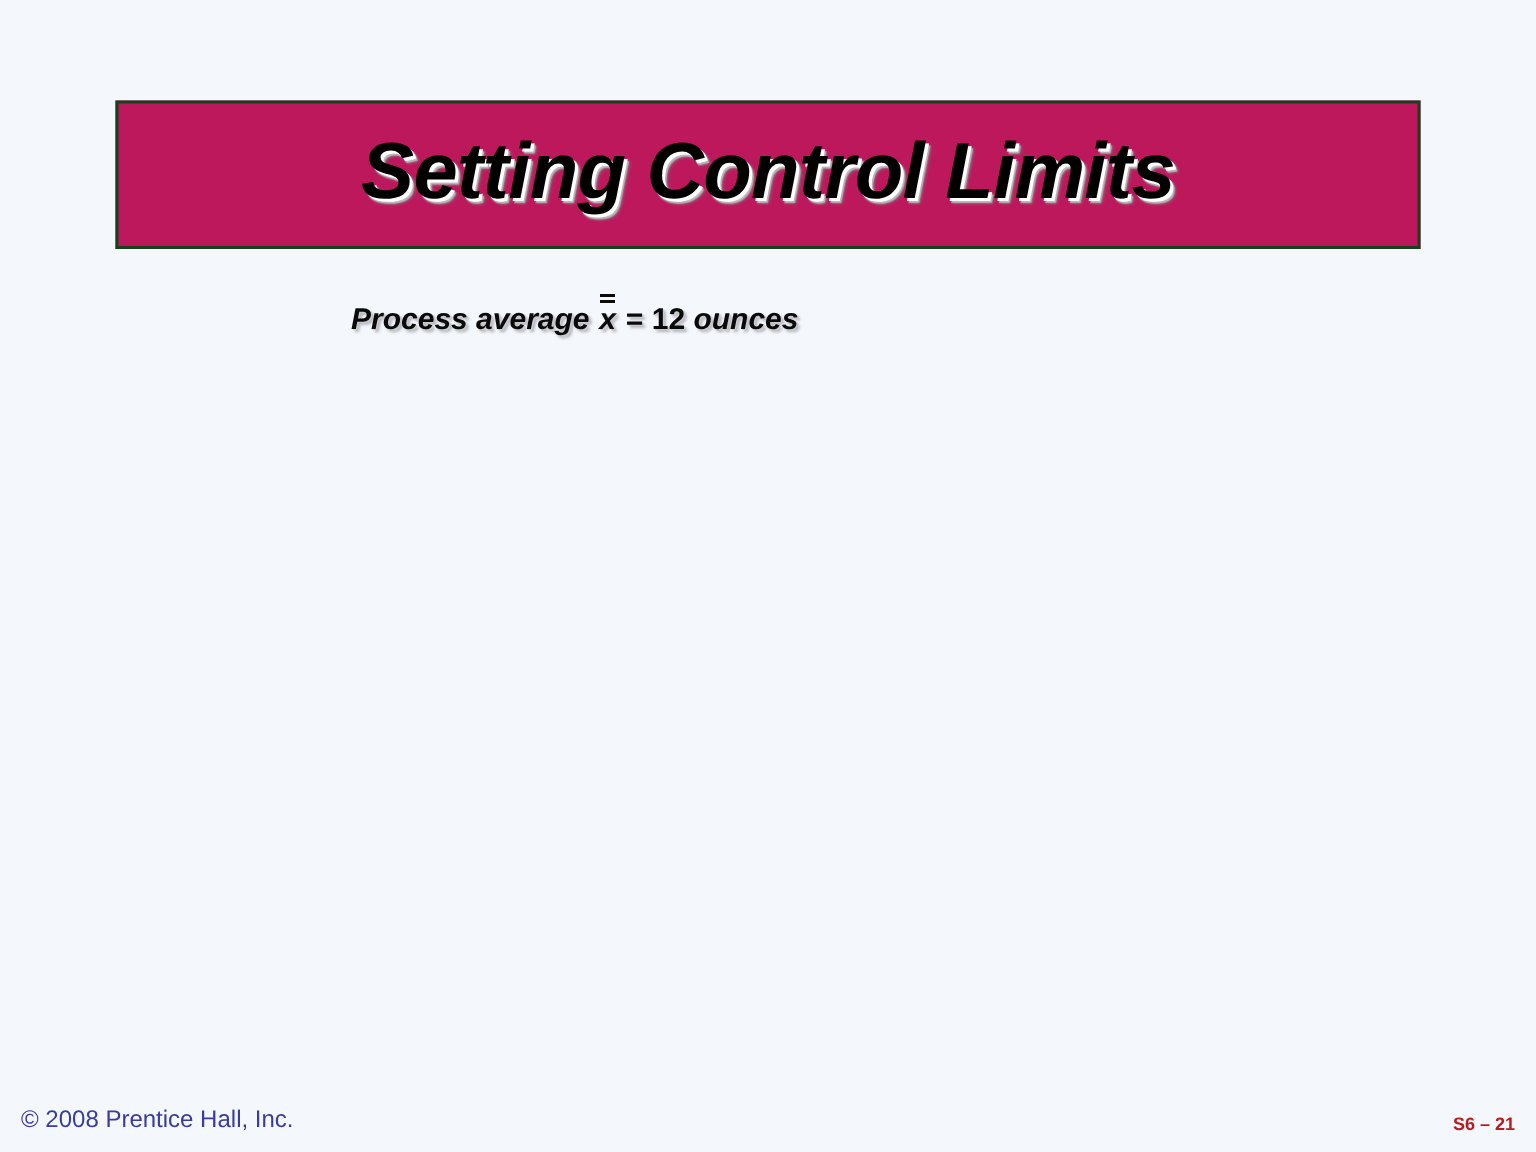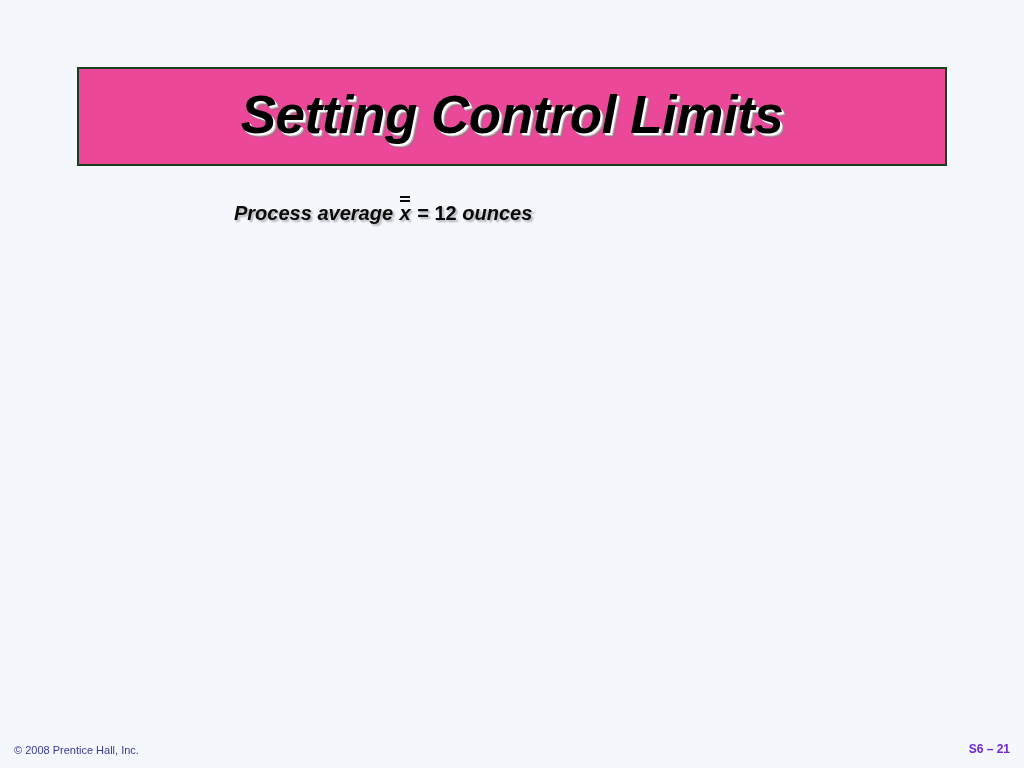--- a/index.html
+++ b/index.html
@@ -24,21 +24,21 @@
   }
 
   
   .title-box {
     position: absolute;
     left: 77px;
     top: 67px;
     width: 870px;
     height: 99px;
     box-sizing: border-box;
-    background: #ec4899;
+    background: #be185d;
     border: 2px solid #17401f;
     display: flex;
     align-items: center;
     justify-content: center;
   }
   .title-text {
     font-family: "Liberation Sans", sans-serif;
     font-size: 53px;
     font-weight: bold;
     font-style: italic;
@@ -115,33 +115,33 @@
     top: -0.33em;
     border-top: 2.5px solid #0a0a0a;
   }
 
   
   .footer-left {
     position: absolute;
     left: 14px;
     bottom: 12px;
     font-family: "Liberation Sans", sans-serif;
-    font-size: 11px;
+    font-size: 16px;
     font-weight: normal;
     color: #3b3b99;
     white-space: nowrap;
   }
   .footer-right {
     position: absolute;
     right: 14px;
     bottom: 12px;
     font-family: "Liberation Sans", sans-serif;
     font-size: 12px;
     font-weight: bold;
-    color: #6d28d9;
+    color: #b91c1c;
     white-space: nowrap;
   }
 </style>
 </head>
 <body>
 
 <div class="slide">
 
   <div class="title-box">
     <div class="title-text">Setting Control Limits</div>

